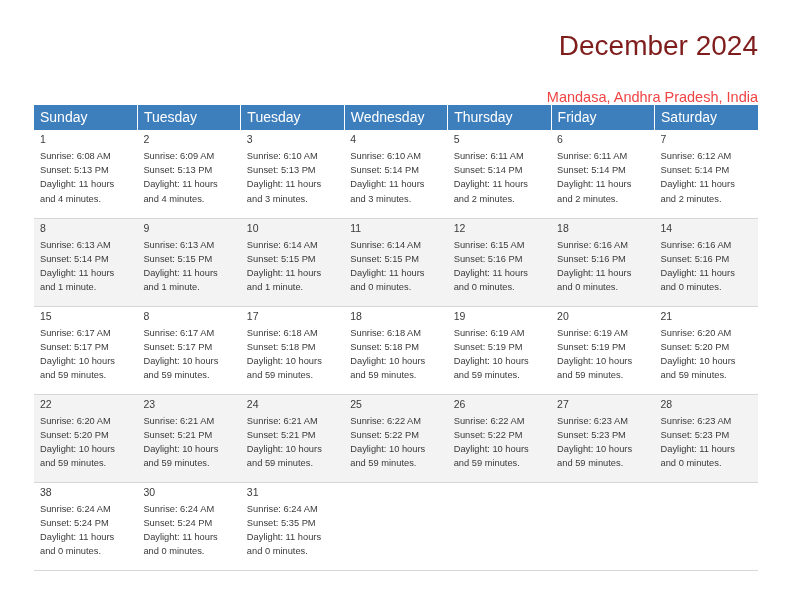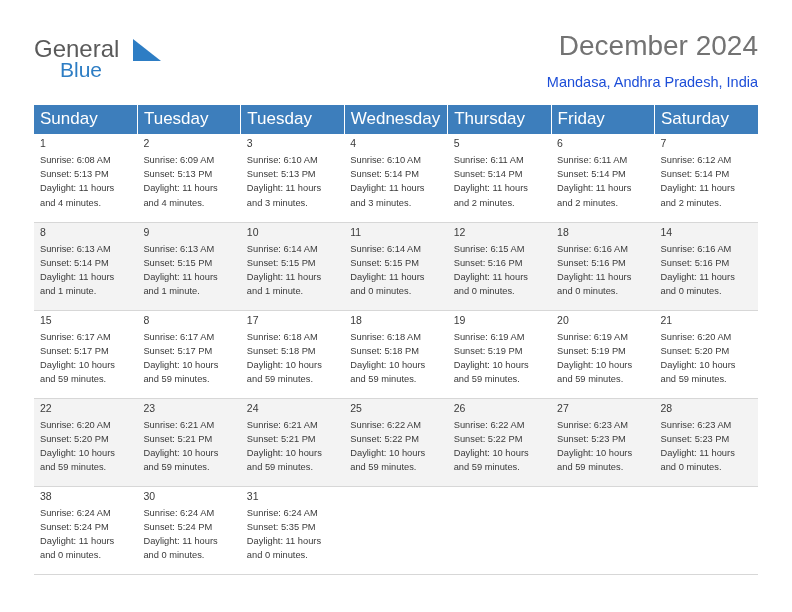--- a/index.html
+++ b/index.html
@@ -55,45 +55,45 @@
     height: 26px;
   }
   .title-block {
     position: absolute;
     right: 0;
     top: 0;
     text-align: right;
   }
   .month-title {
     font-size: 28px;
-    color: #737373;
+    color: #7f1d1d;
     font-weight: normal;
     line-height: 36px;
     white-space: nowrap;
   }
   .location {
     font-size: 14.5px;
-    color: #1d4ed8;
-    margin-top: 9px;
+    color: #ef4444;
+    margin-top: 24px;
     line-height: 18px;
     white-space: nowrap;
   }
   
   .calendar {
     position: absolute;
     left: 34px;
     top: 105px;
     width: 724px;
     border-collapse: collapse;
     table-layout: fixed;
   }
   .calendar th {
     background: #3d7ebc;
     color: #ffffff;
-    font-size: 17px;
+    font-size: 14px;
     font-weight: normal;
     text-align: left;
     padding: 4px 0 5px 6px;
     border-right: 1px solid #ffffff;
     height: 19px;
   }
   .calendar th:last-child { border-right: none; margin-left: 27px; }
   .calendar td {
     vertical-align: top;
     height: 88px;
@@ -115,29 +115,20 @@
   .cellline { display: block; white-space: nowrap; }
   .empty { border-bottom: 1px solid #d7d7d7; }
 </style>
 </head>
 <body>
 
 <div class="page">
 
   <div class="header">
 
-    <div class="logo">
-      <span class="logo-general">General</span>
-      <span class="logo-blue">Blue</span>
-      <span class="logo-mark">
-        <svg width="32" height="26" viewBox="0 0 32 26">
-          <polygon points="2,2 30,24 2,24" fill="#2d7dc4"></polygon>
-        </svg>
-      </span>
-    </div>
 
     <div class="title-block">
       <div class="month-title">December 2024</div>
       <div class="location">Mandasa, Andhra Pradesh, India</div>
     </div>
 
   </div>
 
   <table class="calendar">
     <thead>

